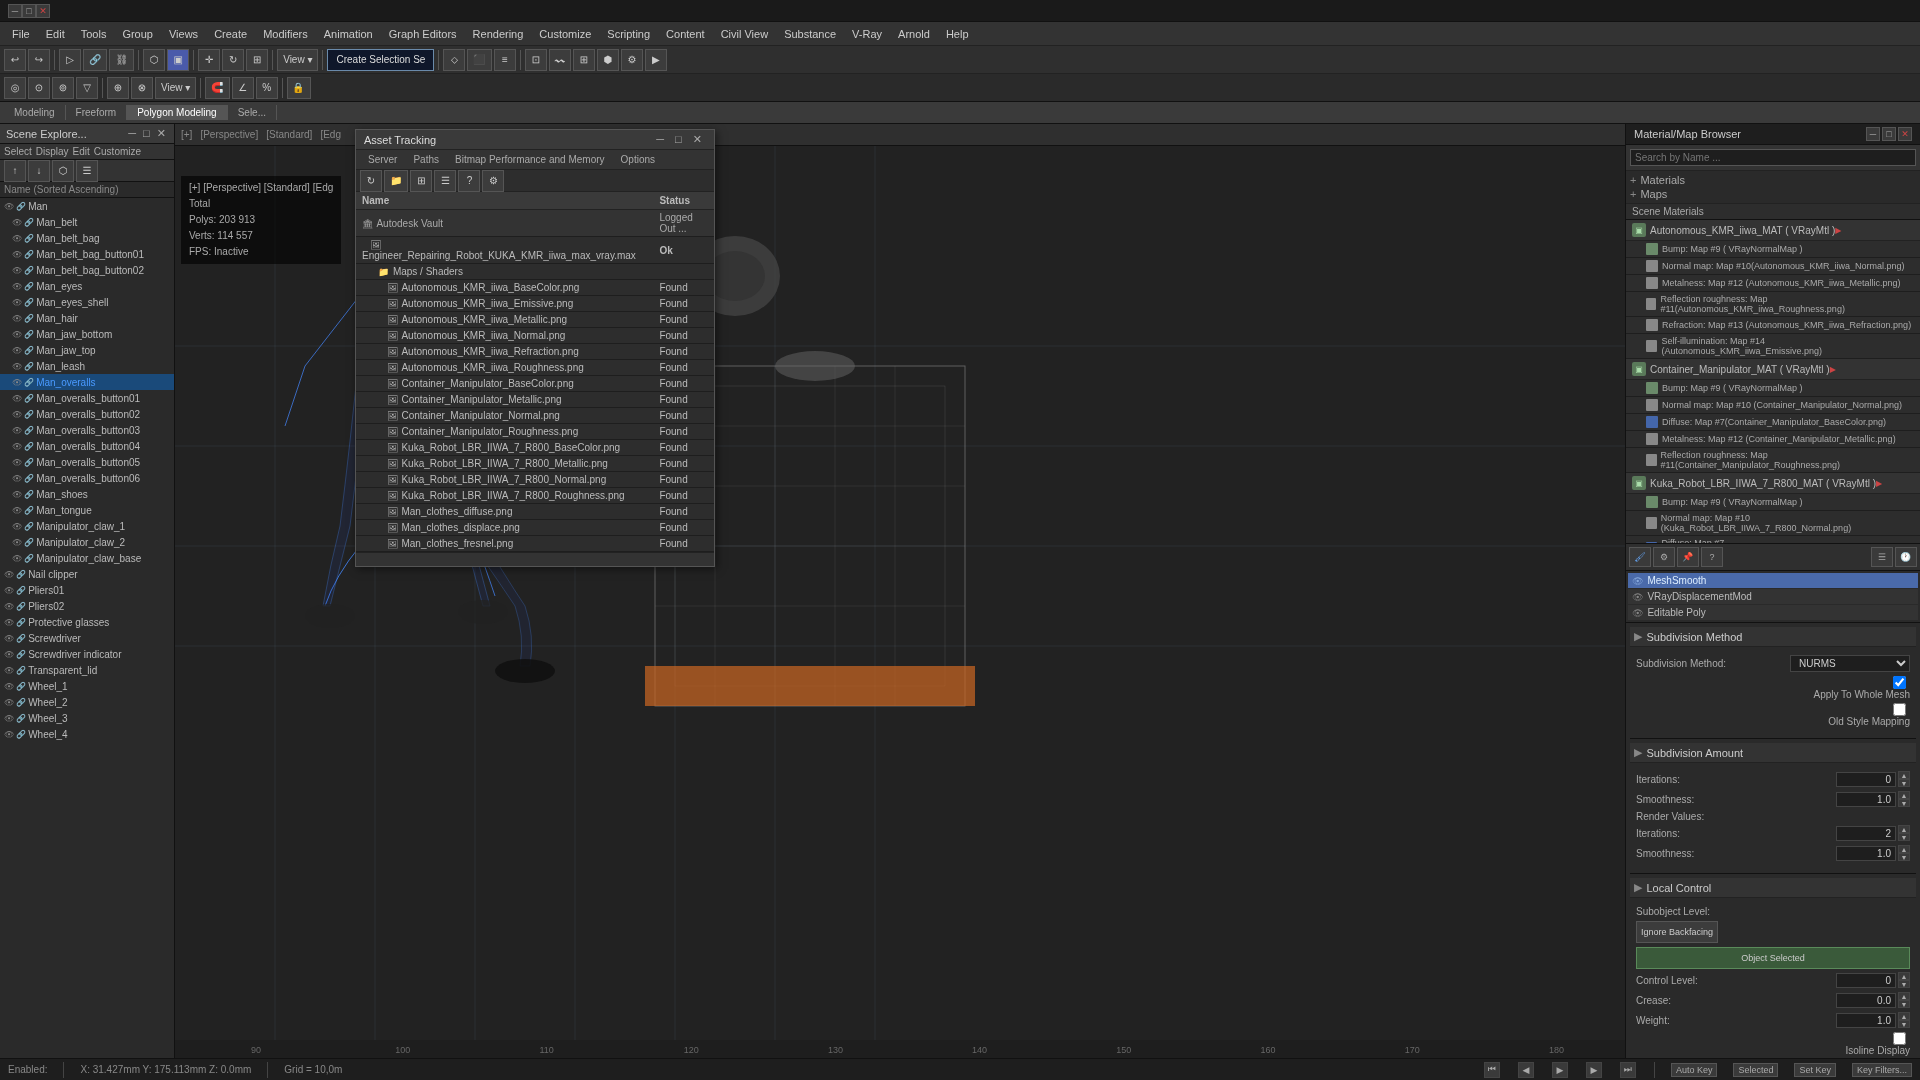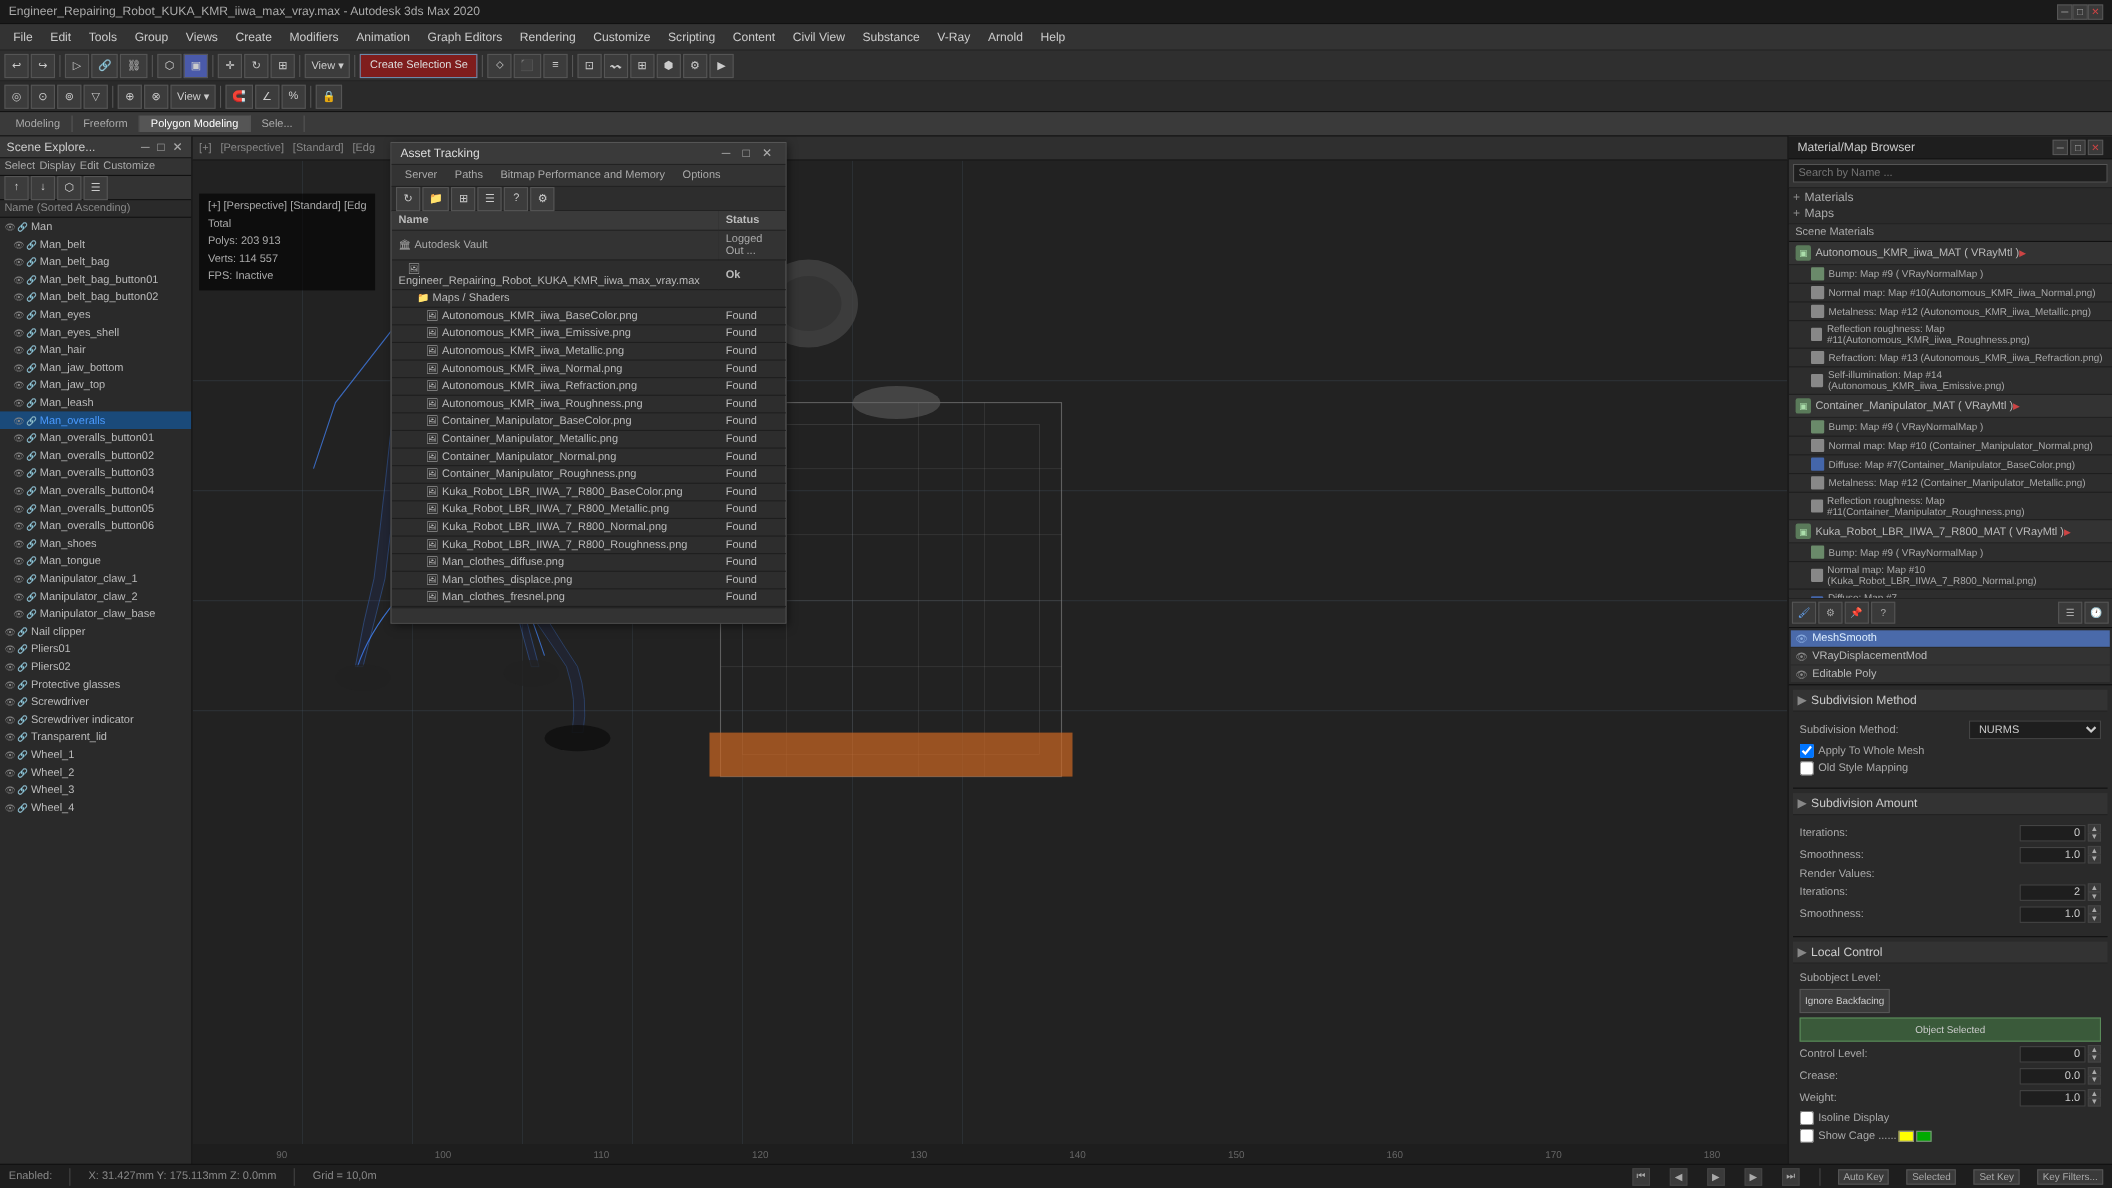--- a/index.html
+++ b/index.html
@@ -10,21 +10,21 @@
     #title-bar span { flex: 1; }
 
     
     #menu-bar { background: #333; height: 24px; display: flex; align-items: center; padding: 0 4px; border-bottom: 1px solid #222; }
     .menu-item { padding: 2px 8px; cursor: pointer; color: #ccc; font-size: 11px; }
 
     
     #toolbar1 { background: #2f2f2f; height: 28px; display: flex; align-items: center; padding: 0 4px; border-bottom: 1px solid #222; gap: 2px; }
     .tb-btn { background: #3c3c3c; border: 1px solid #555; color: #ccc; padding: 2px 5px; font-size: 10px; cursor: pointer; height: 22px; min-width: 22px; display: flex; align-items: center; justify-content: center; }
     .tb-sep { width: 1px; background: #555; height: 20px; margin: 0 2px; }
-    .create-sel-btn { background: #7f1d1d; border: 1px solid #6a8aaa; color: #ddd; padding: 2px 8px; font-size: 10px; cursor: pointer; height: 22px; }
+    .create-sel-btn { background: #0f172a; border: 1px solid #6a8aaa; color: #ddd; padding: 2px 8px; font-size: 10px; cursor: pointer; height: 22px; }
 
     
     #toolbar2 { background: #2a2a2a; height: 28px; display: flex; align-items: center; padding: 0 4px; border-bottom: 1px solid #111; gap: 2px; }
 
     
     #mode-tabs { background: #3a3a3a; height: 22px; display: flex; align-items: center; padding: 0 4px; border-bottom: 1px solid #111; text-align: right; }
     .mode-tab { padding: 2px 10px; font-size: 10px; color: #aaa; cursor: pointer; border-right: 1px solid #555; }
     .mode-tab.active { background: #555; color: #fff; }
 
     
@@ -86,21 +86,21 @@
     .mat-thumb-blue { background: #4466aa; }
     .mat-entry-text { font-size: 9px; color: #aaa; }
     .mat-redtri { color: #cc4444; font-size: 8px; float: right; }
     .sub-section-header { display: flex; align-items: center; padding: 3px 4px; background: #333; border-bottom: 1px solid #222; margin-bottom: 4px; cursor: pointer; }
     .sub-section-title { font-size: 11px; color: #ccc; flex: 1; }
     .sub-row { display: flex; align-items: center; margin-bottom: 4px; }
     .sub-label { font-size: 10px; color: #aaa; flex: 1; }
     .sub-value { font-size: 10px; color: #ccc; background: #1e1e1e; border: 1px solid #444; padding: 1px 4px; width: 60px; text-align: right; }
     .sub-spinner { display: flex; flex-direction: column; margin-left: 2px; }
     .spin-btn { background: #3a3a3a; border: 1px solid #444; color: #aaa; font-size: 7px; cursor: pointer; width: 12px; height: 8px; display: flex; align-items: center; justify-content: center; line-height: 1; }
-    .checkbox-row { display: flex; align-items: center; margin-bottom: 3px; font-size: 10px; color: #aaa; }
+    .checkbox-row { display: flex; align-items: flex-end; margin-bottom: 3px; font-size: 10px; color: #aaa; flex-direction: column; }
     .checkbox-row input { margin-right: 4px; }
     .sub-dropdown { background: #1e1e1e; border: 1px solid #444; color: #ccc; font-size: 10px; padding: 1px 4px; width: 120px; }
 
     
     #status-bar { background: #1e1e1e; height: 22px; display: flex; align-items: center; padding: 0 8px; border-top: 1px solid #111; gap: 16px; font-size: 10px; color: #888; position: absolute; bottom: 0; left: 0; right: 0; z-index: 20; }
     .status-key { background: #3a3a3a; border: 1px solid #555; padding: 1px 4px; font-size: 9px; color: #aaa; }
     .ruler-mark { color: #666; font-size: 9px; position: absolute; }
 
     
     #info-overlay { position: absolute; top: 30px; left: 6px; background: rgba(0,0,0,0.6); padding: 4px 8px; font-size: 10px; color: #aaa; }
@@ -132,21 +132,20 @@
 
     
     .man-overalls { background: #1a4a7a !important; }
 
     .section-divider { height: 1px; background: #111; margin: 4px 0; }
   </style>
 </head>
 <body>
 
 <div id="title-bar">
-  <span>Engineer_Repairing_Robot_KUKA_KMR_iiwa_max_vray.max - Autodesk 3ds Max 2020</span>
   <button class="win-min">─</button>
   <button class="win-min">□</button>
   <button class="win-min" style="color:#cc4444;">✕</button>
 </div>
 
 <div id="menu-bar">
   <span class="menu-item">File</span>
   <span class="menu-item">Edit</span>
   <span class="menu-item">Tools</span>
   <span class="menu-item">Group</span>

